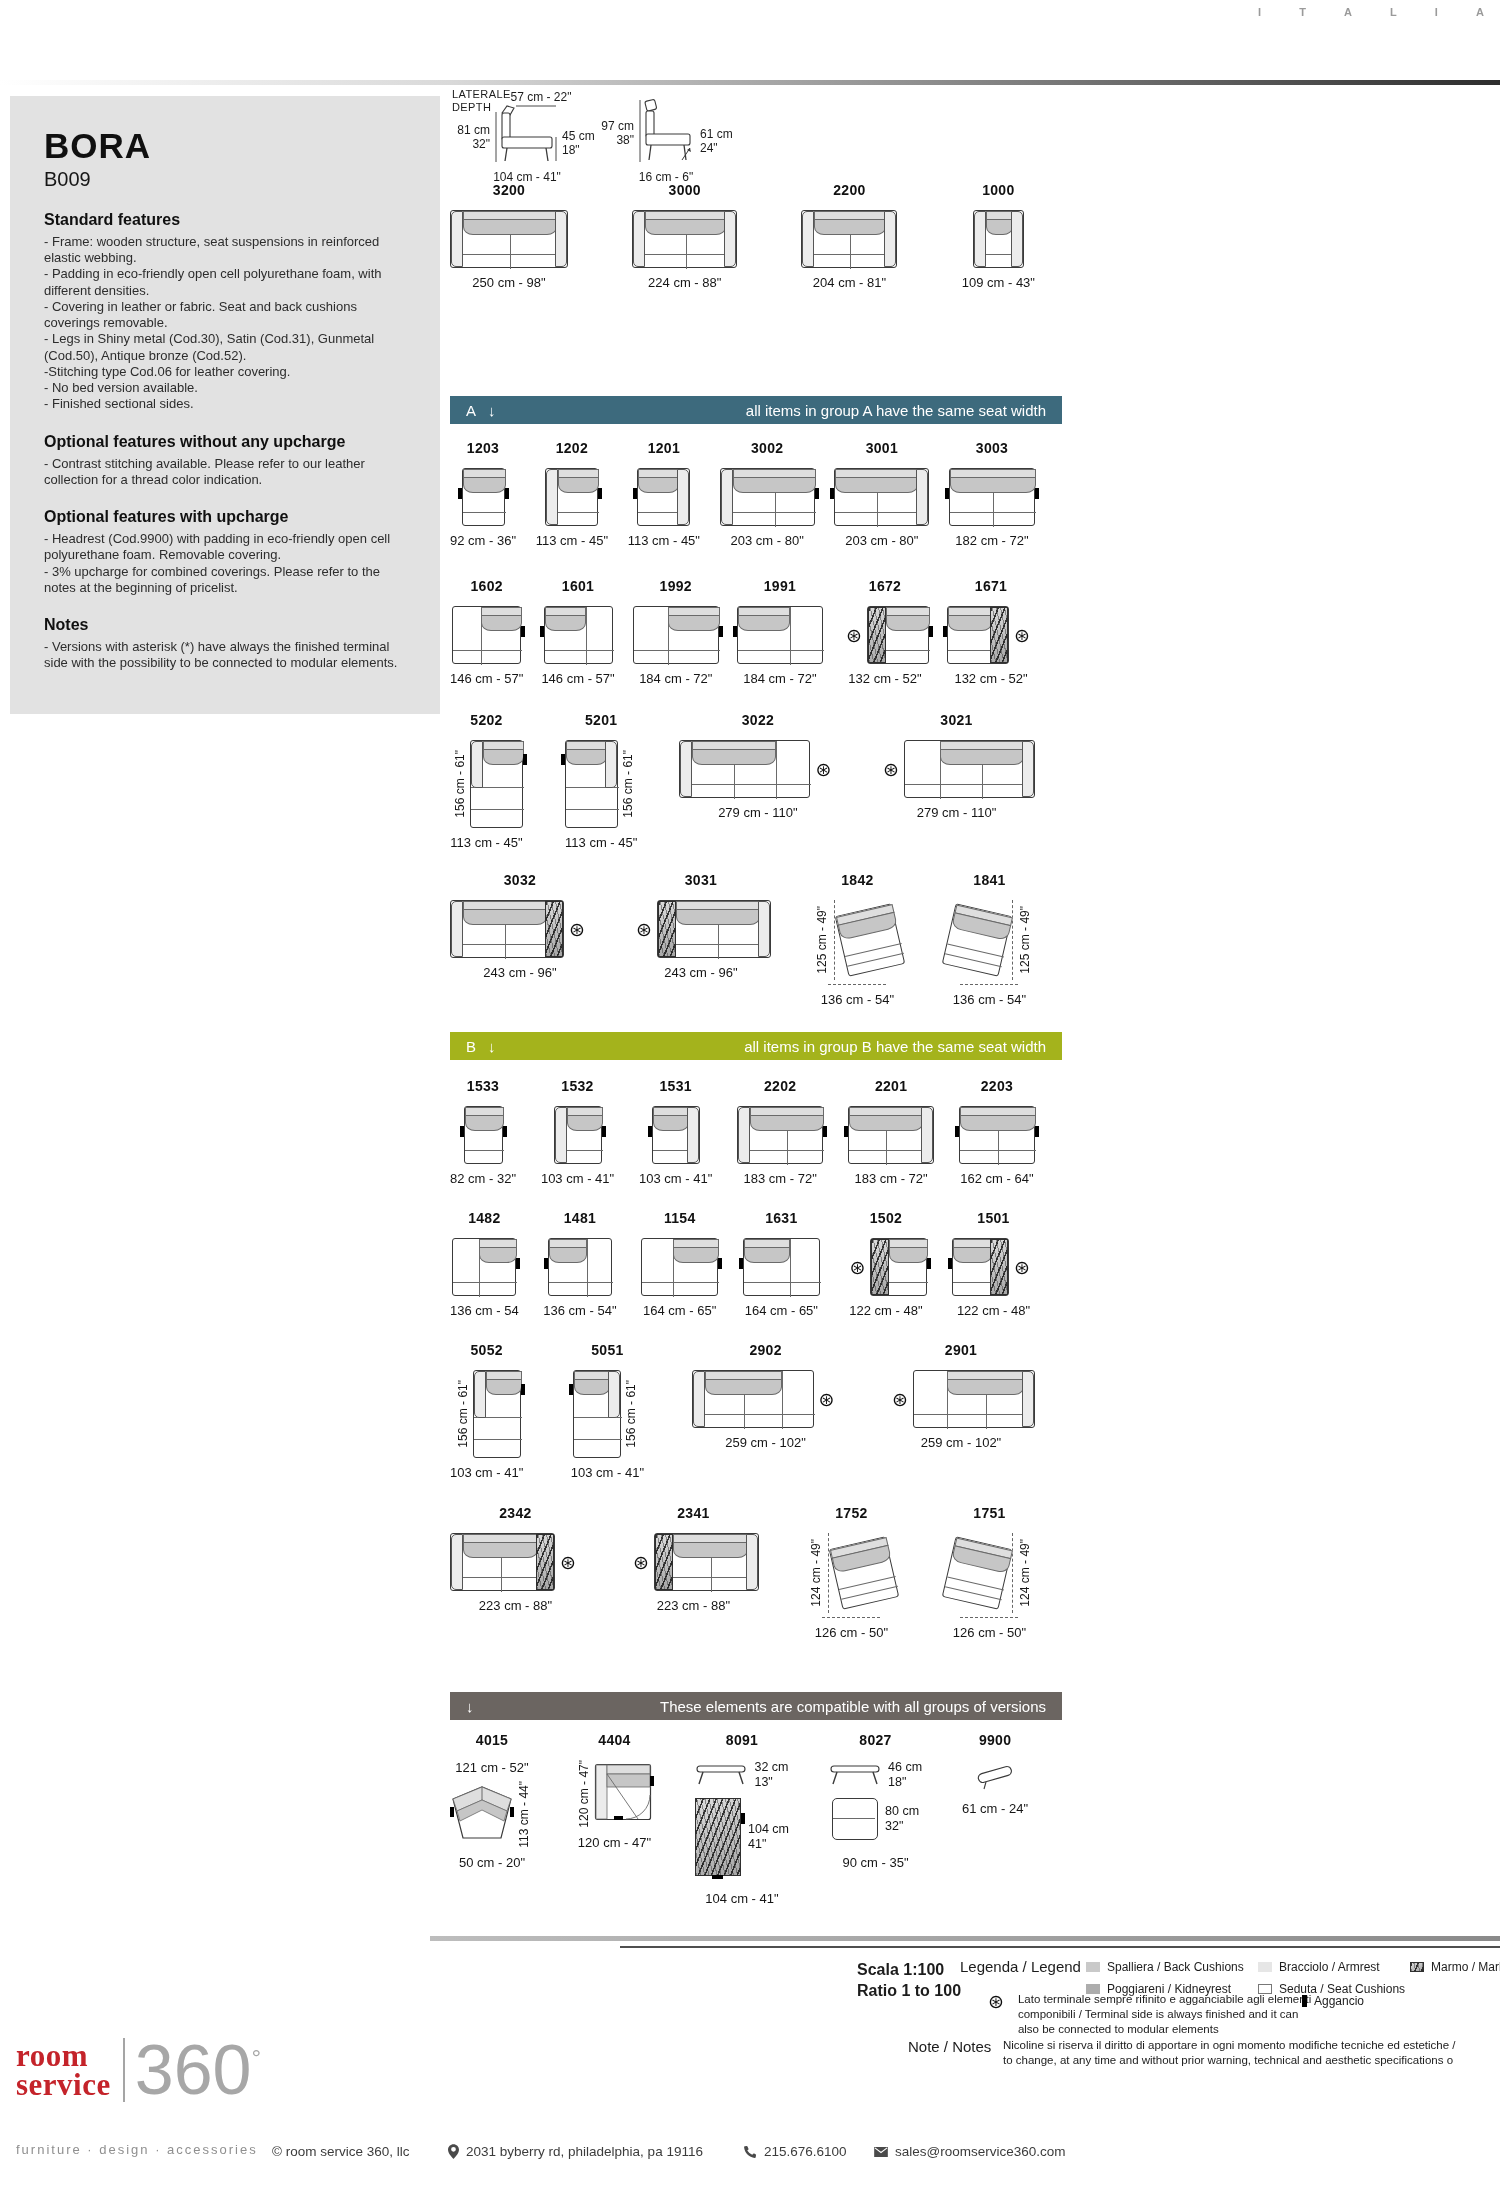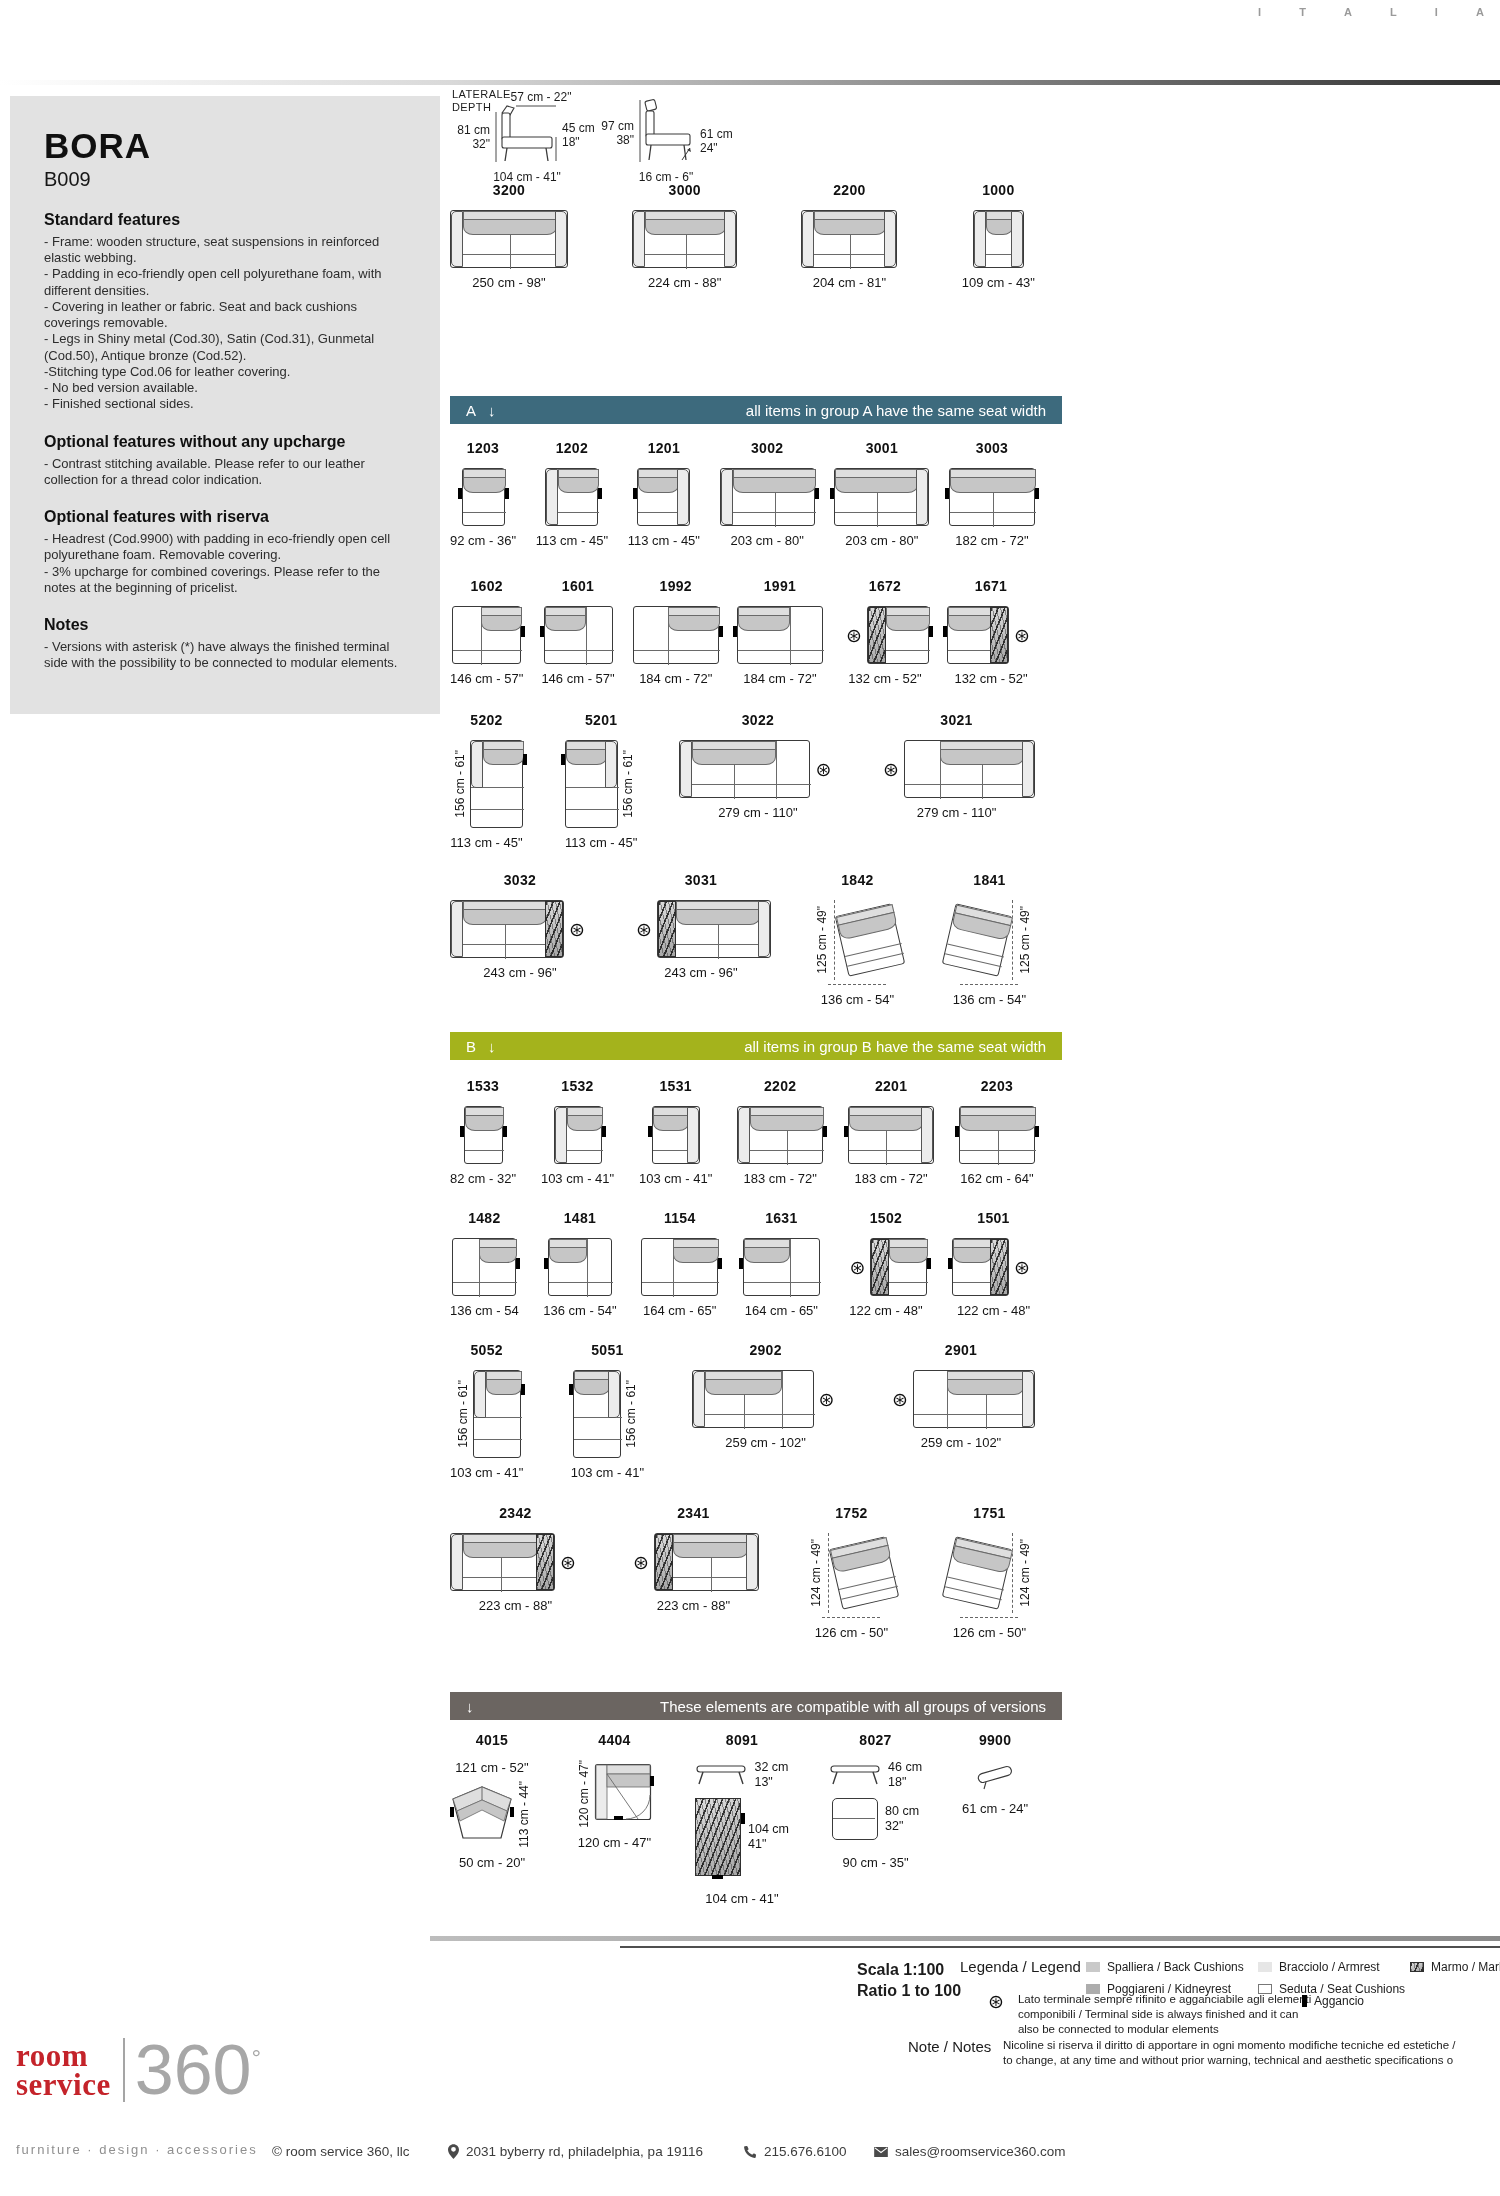--- a/index.html
+++ b/index.html
@@ -145,21 +145,21 @@
         <h3 class="lp-h">Standard features</h3>
         <div class="lp-line">- Frame: wooden structure, seat suspensions in reinforced elastic webbing.</div>
         <div class="lp-line">- Padding in eco-friendly open cell polyurethane foam, with different densities.</div>
         <div class="lp-line">- Covering in leather or fabric. Seat and back cushions coverings removable.</div>
         <div class="lp-line">- Legs in Shiny metal (Cod.30), Satin (Cod.31), Gunmetal (Cod.50), Antique bronze (Cod.52).</div>
         <div class="lp-line">-Stitching type Cod.06 for leather covering.</div>
         <div class="lp-line">- No bed version available.</div>
         <div class="lp-line">- Finished sectional sides.</div>
         <h3 class="lp-h">Optional features without any upcharge</h3>
         <div class="lp-line">- Contrast stitching available. Please refer to our leather collection for a thread color indication.</div>
-        <h3 class="lp-h">Optional features with riserva</h3>
+        <h3 class="lp-h">Optional features with upcharge</h3>
         <div class="lp-line">- Headrest (Cod.9900) with padding in eco-friendly open cell polyurethane foam. Removable covering.</div>
         <div class="lp-line">- 3% upcharge for combined coverings. Please refer to the notes at the beginning of pricelist.</div>
         <h3 class="lp-h">Notes</h3>
         <div class="lp-line">- Versions with asterisk (*) have always the finished terminal side with the possibility to be connected to modular elements.</div>
       </div>
   </div>
 
   <div class="sv-block">
     <div class="sv-title">
       <div>LATERALE</div>
@@ -175,21 +175,21 @@
         <line x1="2" y1="8" x2="2" y2="58" stroke="#4a4a4a" stroke-width="1"></line>
         <line x1="22" y1="2" x2="62" y2="2" stroke="#4a4a4a" stroke-width="1"></line>
         <polygon points="8,9 13,2 20,4 16,11" fill="#fff" stroke="#3a3a3a" stroke-width="1.1"></polygon>
         <rect x="8" y="9" width="8" height="27" rx="2" fill="#fff" stroke="#3a3a3a" stroke-width="1.1"></rect>
         <rect x="8" y="33" width="50" height="11" rx="2" fill="#fff" stroke="#3a3a3a" stroke-width="1.1"></rect>
         <line x1="13" y1="44" x2="11" y2="57" stroke="#3a3a3a" stroke-width="1.3"></line>
         <line x1="52" y1="44" x2="54" y2="57" stroke="#3a3a3a" stroke-width="1.3"></line>
         <line x1="62" y1="33" x2="62" y2="57" stroke="#4a4a4a" stroke-width="1"></line>
       </svg>
     </div>
-    <div class="sv-lines" style="left:112px;top:36px;">
+    <div class="sv-lines" style="left:112px;top:44px;">
       <div>45 cm</div>
       <div>18"</div>
     </div>
     <div class="sv-c" style="left:34px;top:84px;width:86px;">104 cm - 41"</div>
 
     <div class="sv-lines sv-r" style="left:146px;top:34px;width:38px;">
       <div>97 cm</div>
       <div>38"</div>
     </div>
     <div style="left:188px;top:12px;">

